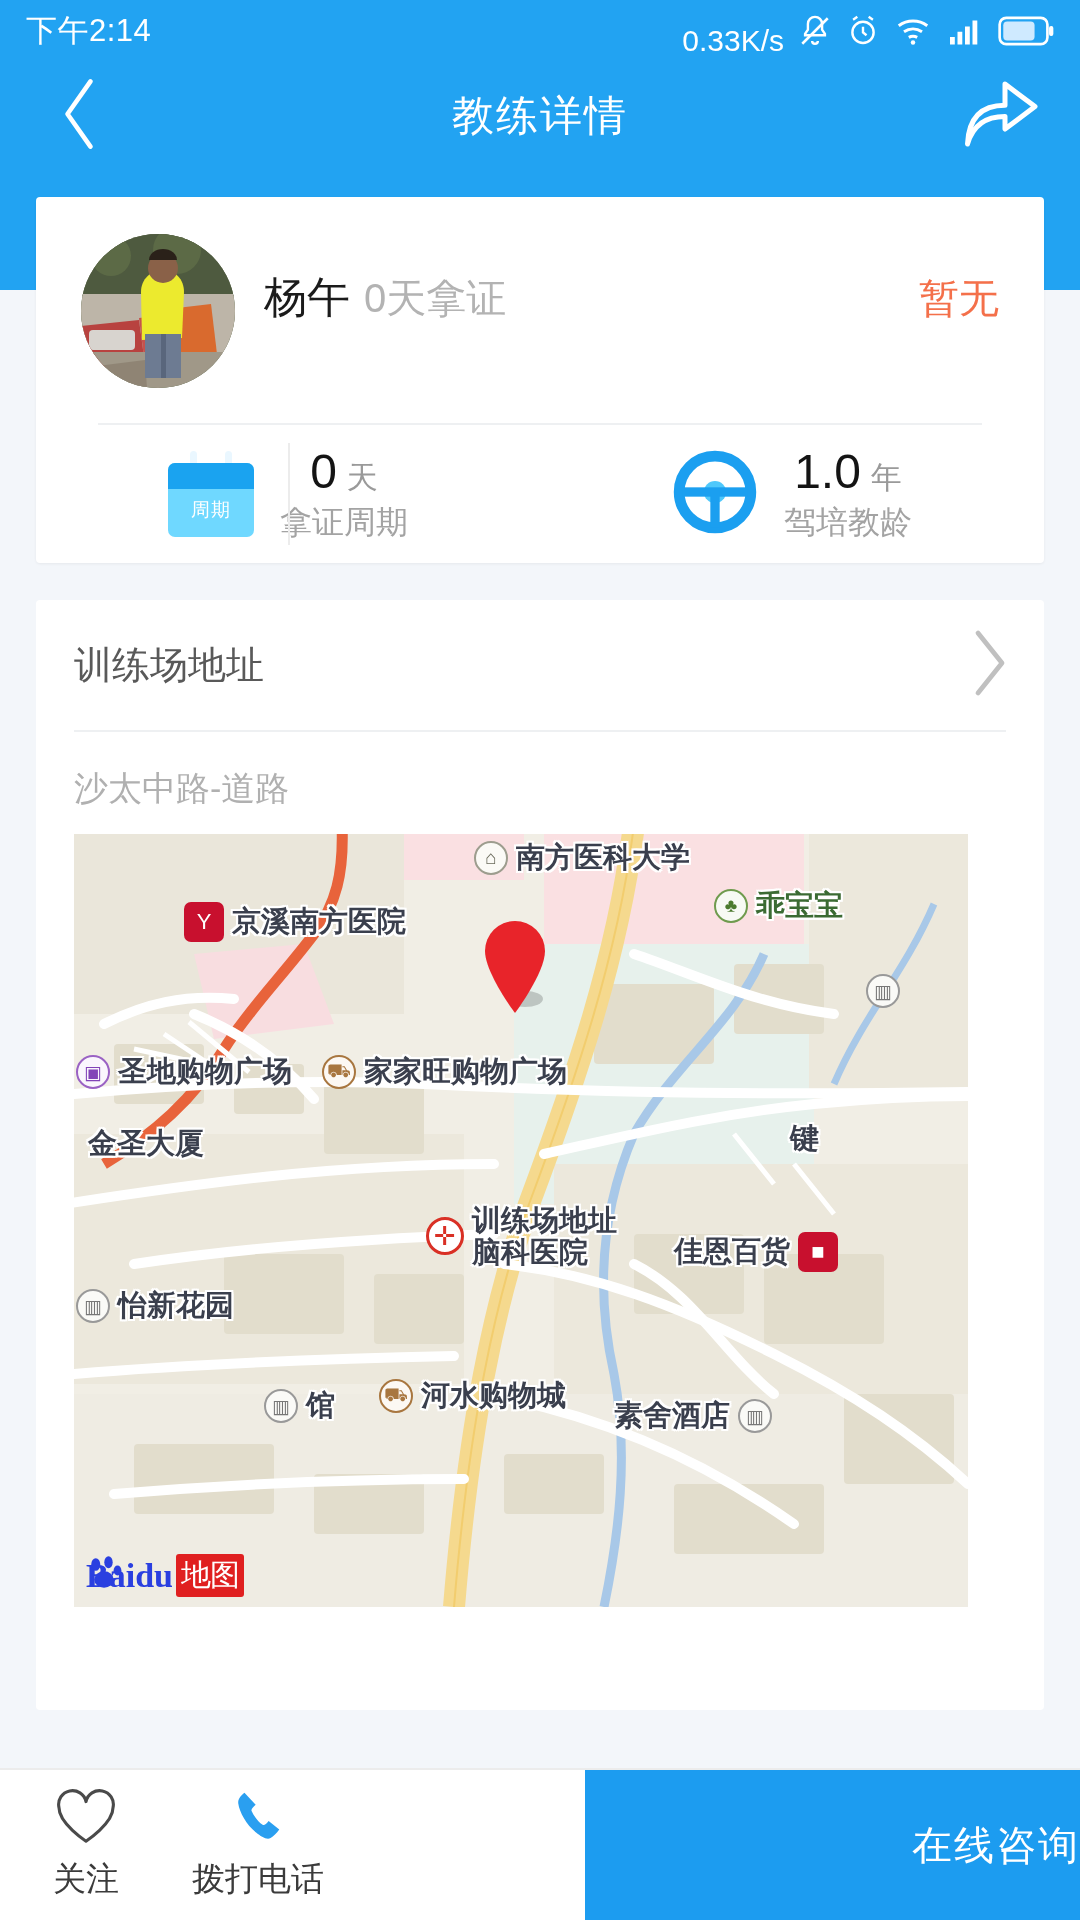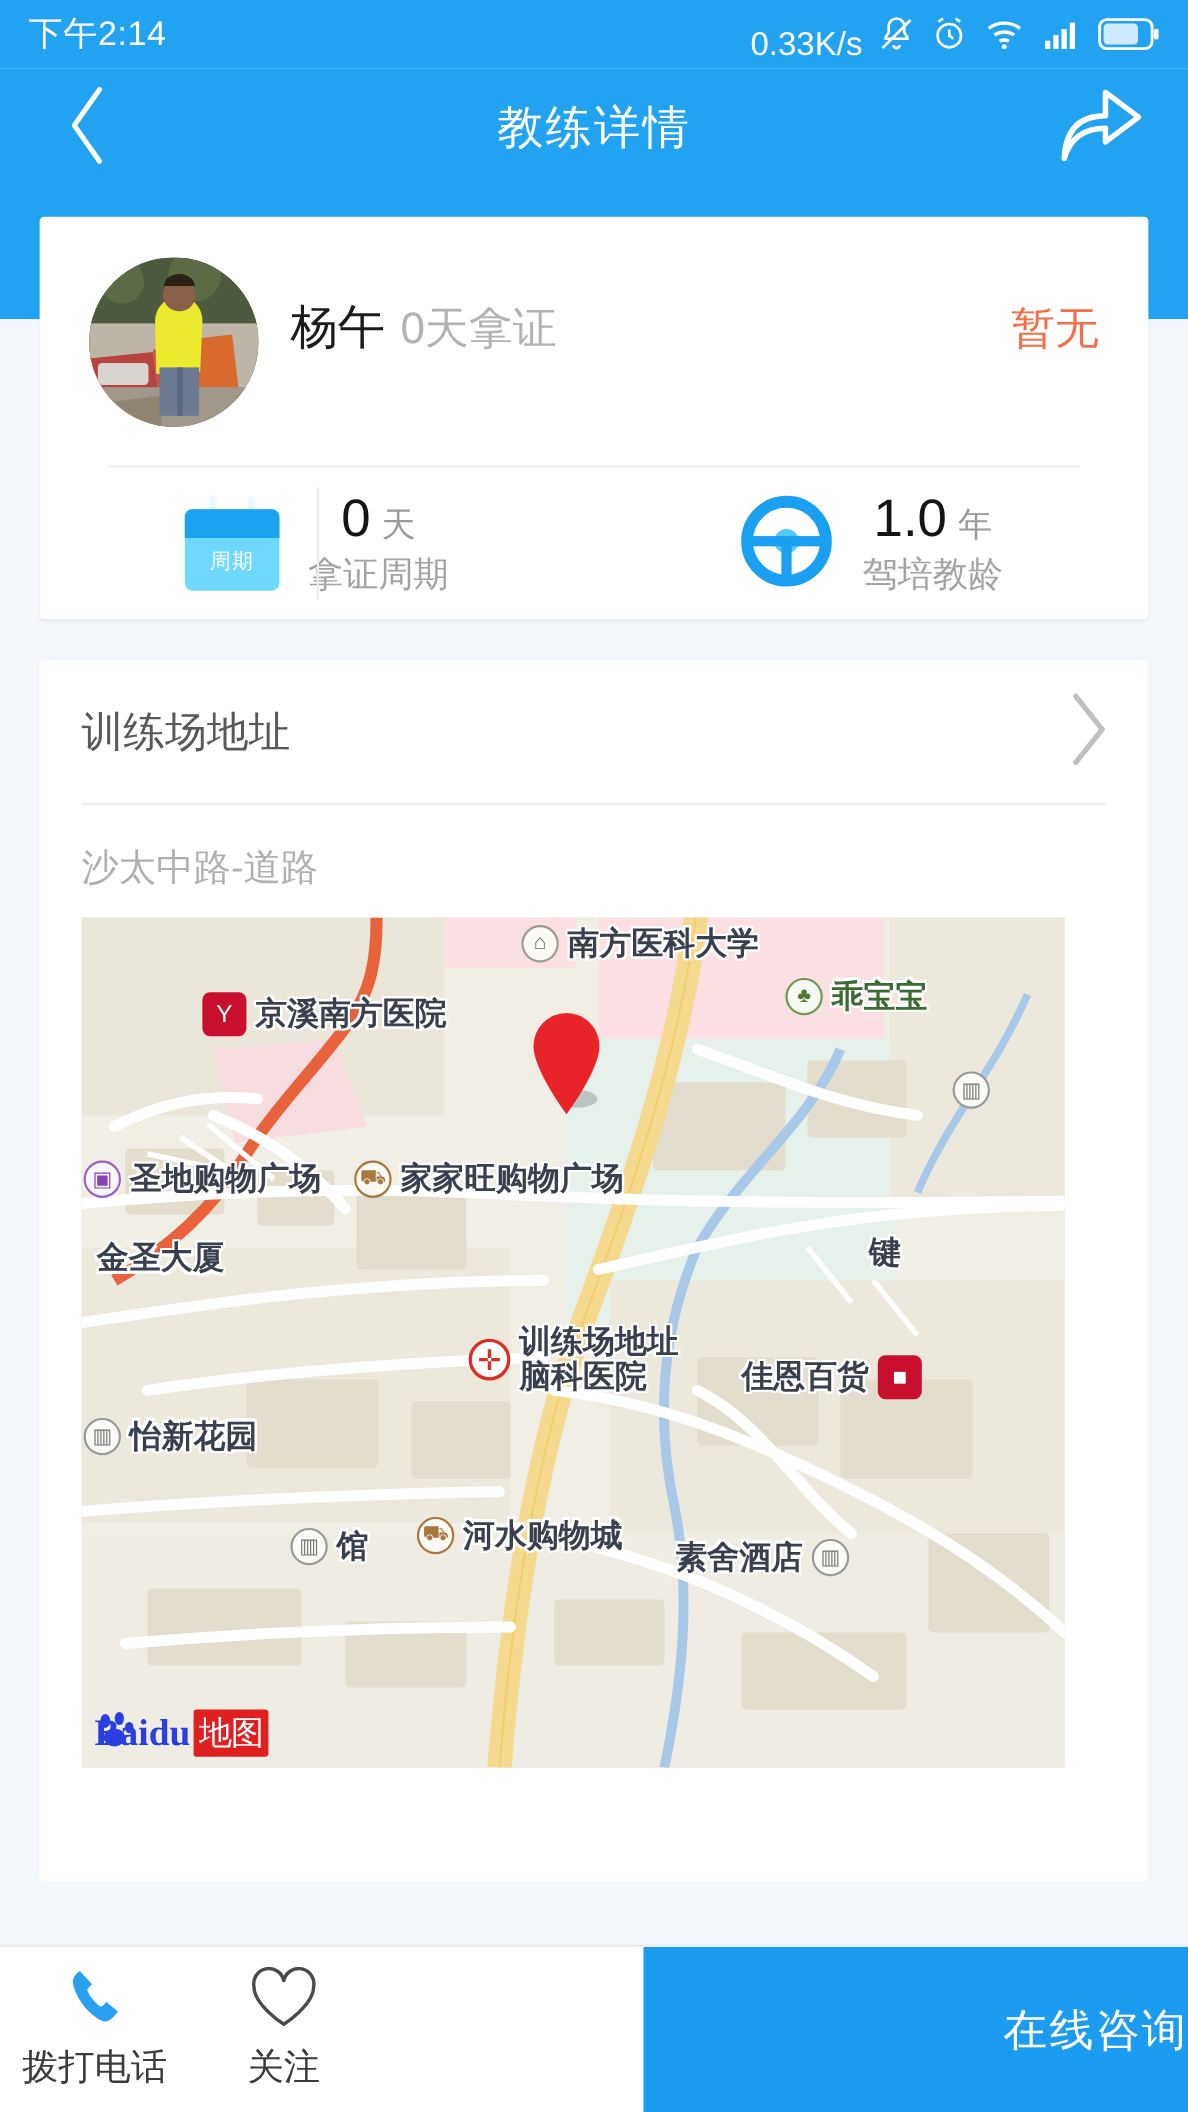--- a/index.html
+++ b/index.html
@@ -432,34 +432,34 @@
       <span class="bd-blue">du</span>
       <span class="bd-red">地图</span>
     </div>
   </div>
 </div>
 
 <div class="bottombar">
 
   <div class="bb-item">
     <span>
+      <svg width="62" height="58" viewBox="0 0 32 30">
+          <path d="M16 27 C16 27 2 18 2 9.5 A6.8 6.8 0 0 1 16 6.5 A6.8 6.8 0 0 1 30 9.5 C30 18 16 27 16 27 Z" fill="none" stroke="#4a4a4a" stroke-width="1.6" stroke-linejoin="round"></path>
+        </svg>
+    </span>
+    <span class="bb-label">关注</span>
+  </div>
+
+  <div class="bb-item">
+    <span>
       <svg width="60" height="58" viewBox="0 0 30 30">
           <path d="M8 2 C6 3.5 4.5 5.5 4.8 7.5 C5.4 12 9 18.5 14 22.5 C16.6 24.6 19.5 26.5 21.5 25.4 C23 24.6 24.6 23 26 21 L20.5 16.5 C19.2 18 18.3 19 17.4 18.5 C15.4 17.3 12.6 13.6 11.7 11.4 C11.3 10.4 12.4 9.5 13.8 8.2 Z" fill="#2a9ff0"></path>
         </svg>
     </span>
     <span class="bb-label">拨打电话</span>
   </div>
 
-  <div class="bb-item">
-    <span>
-      <svg width="62" height="58" viewBox="0 0 32 30">
-          <path d="M16 27 C16 27 2 18 2 9.5 A6.8 6.8 0 0 1 16 6.5 A6.8 6.8 0 0 1 30 9.5 C30 18 16 27 16 27 Z" fill="none" stroke="#4a4a4a" stroke-width="1.6" stroke-linejoin="round"></path>
-        </svg>
-    </span>
-    <span class="bb-label">关注</span>
-  </div>
-
   <div class="bb-spacer"></div>
 
   <div class="bb-cta">
     <span>在线咨询</span>
   </div>
 </div>
 
 </body></html>

